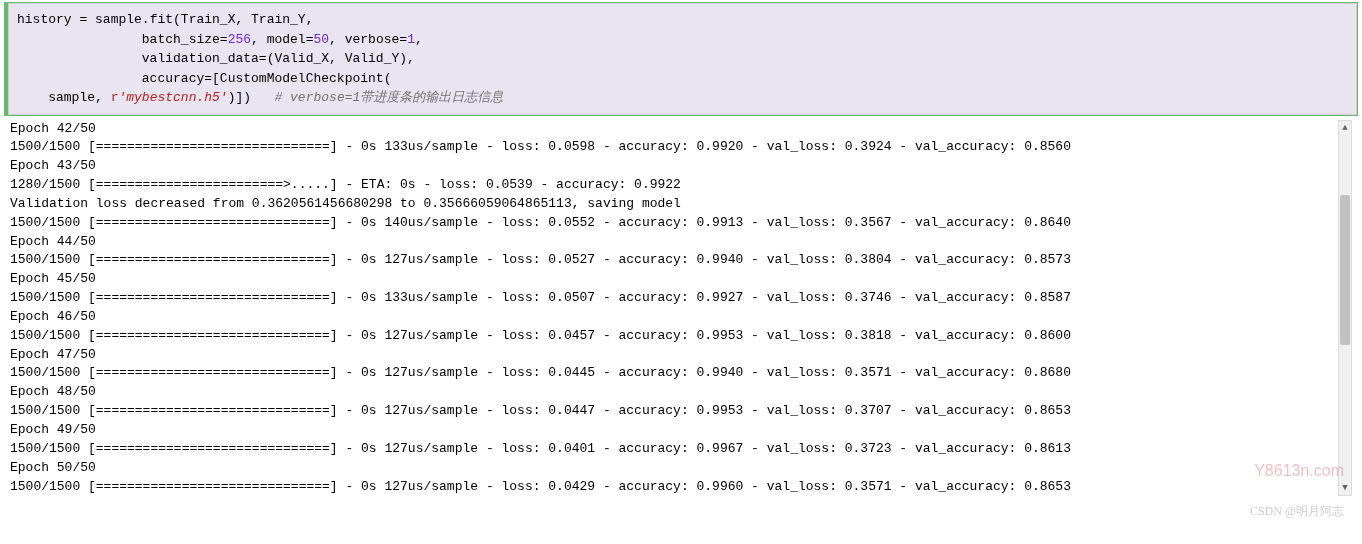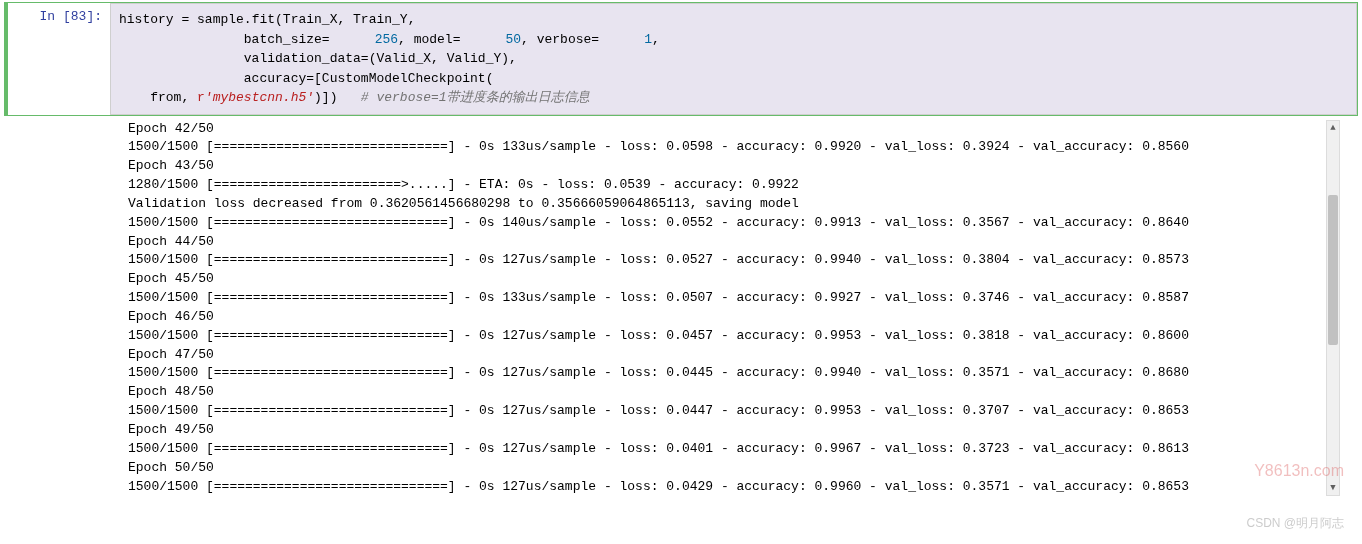--- a/index.html
+++ b/index.html
@@ -33,22 +33,23 @@
     background: #e8e4f0;
     padding: 6px 8px;
     border: 1px solid #cfcfcf;
     line-height: 1.5;
     white-space: pre;
     overflow: hidden;
     font-family: "Consolas", "Monaco", "Courier New", monospace;
   }
   .output-wrapper {
     display: flex;
-    margin: 0 20px;
+    margin: 0 8px;
     position: relative;
+    flex-direction: column;
   }
   .output-prompt {
     width: 106px;
     flex-shrink: 0;
   }
   .output-area {
     flex: 1;
     padding: 4px 2px;
     background: #ffffff;
     font-family: "Consolas", "Monaco", "Courier New", monospace;
@@ -83,58 +84,55 @@
     font-size: 9px;
     color: #606060;
     line-height: 14px;
   }
   .scroll-arrow.up { top: 0; }
   .scroll-arrow.down { bottom: 0; }
 
   
   .tok-op { color: #000000; }
   .tok-var { color: #000000; text-align: center; }
-  .tok-num { color: #0369a1; margin-left: 45px; }
+  .tok-num { color: #6d28d9; }
   .tok-str { color: #BA2121; font-style: italic; }
   .tok-raw { color: #BA2121; }
   .tok-comment { color: #737373; font-style: italic; }
 
   .watermark {
     position: absolute;
     right: 18px;
     bottom: 64px;
     color: #d94a4a;
     opacity: 0.35;
     font-size: 16px;
     font-family: Arial, sans-serif;
     pointer-events: none;
   }
   .watermark2 {
     position: absolute;
     right: 18px;
-    bottom: 12px;
+    bottom: 24px;
     color: #999999;
     opacity: 0.5;
     font-size: 12px;
-    font-family: Liberation Sans, sans-serif;
+    font-family: Liberation Serif, serif;
     pointer-events: none;
   }
 </style>
 </head>
 <body>
 
 <div class="cell">
-  <div class="prompt-area">
-    <span class="prompt-in">In </span><span class="prompt-in">[</span><span class="prompt-num">83</span><span class="prompt-in">]:</span>
-  </div>
   <div class="code-area"><span class="tok-var">history </span><span class="tok-op">=</span><span class="tok-var"> sample.fit(Train_X, Train_Y,</span>
 <span class="tok-var">                batch_size</span><span class="tok-op">=</span><span class="tok-num">256</span><span class="tok-var">, model</span><span class="tok-op">=</span><span class="tok-num">50</span><span class="tok-var">, verbose</span><span class="tok-op">=</span><span class="tok-num">1</span><span class="tok-var">,</span>
 <span class="tok-var">                validation_data</span><span class="tok-op">=</span><span class="tok-var">(Valid_X, Valid_Y),</span>
 <span class="tok-var">                accuracy</span><span class="tok-op">=</span><span class="tok-var">[CustomModelCheckpoint(</span>
-<span class="tok-var">    from, </span><span class="tok-raw">r</span><span class="tok-str">'mybestcnn.h5'</span><span class="tok-var">)])   </span><span class="tok-comment"># verbose=1带进度条的输出日志信息</span></div>
+<span class="tok-var">    sample, </span><span class="tok-raw">r</span><span class="tok-str">'mybestcnn.h5'</span><span class="tok-var">)])   </span><span class="tok-comment"># verbose=1带进度条的输出日志信息</span></div>
 </div>
 
 <div class="output-wrapper">
   <div class="output-prompt"></div>
   <div class="output-area" id="output-lines">Epoch 42/50
 1500/1500 [==============================] - 0s 133us/sample - loss: 0.0598 - accuracy: 0.9920 - val_loss: 0.3924 - val_accuracy: 0.8560
 Epoch 43/50
 1280/1500 [========================&gt;.....] - ETA: 0s - loss: 0.0539 - accuracy: 0.9922
 Validation loss decreased from 0.3620561456680298 to 0.35666059064865113, saving model
 1500/1500 [==============================] - 0s 140us/sample - loss: 0.0552 - accuracy: 0.9913 - val_loss: 0.3567 - val_accuracy: 0.8640

